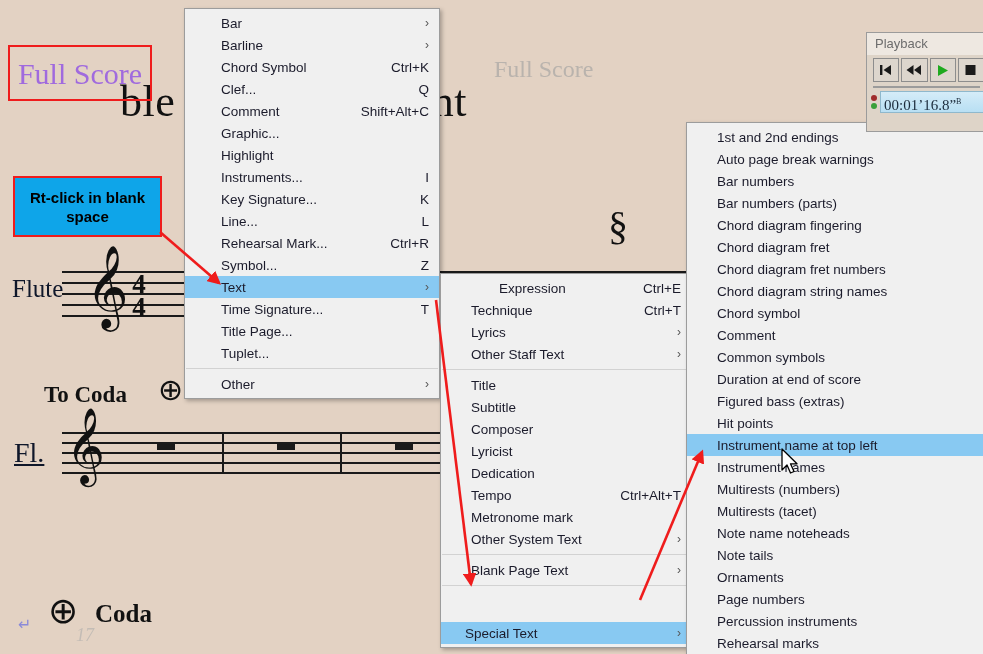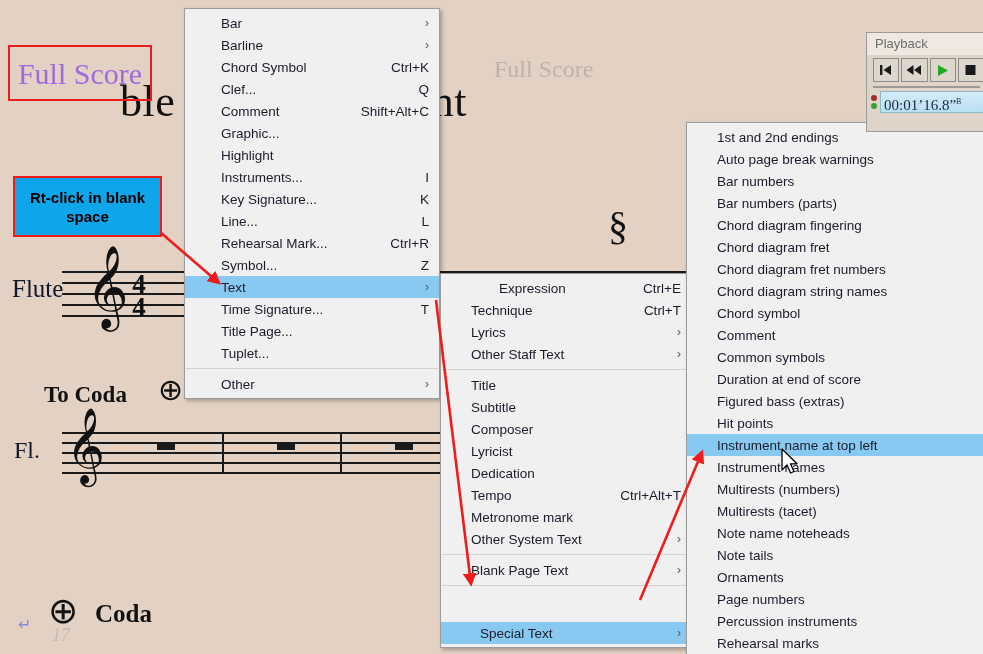--- a/index.html
+++ b/index.html
@@ -126,39 +126,39 @@
     <div class="ln" style="top:33px;"></div>
     <div class="ln" style="top:44px;"></div>
   </div>
   <div class="clef" style="left:86px;top:250px;font-size:72px;">𝄞</div>
   <div class="timesig" style="left:128px;top:272px;width:22px;">4</div>
   <div class="timesig" style="left:128px;top:295px;width:22px;">4</div>
 
   <div class="coda-label" style="left:44px;top:382px;font-size:23px;">To Coda</div>
   <div class="codasym" style="left:158px;top:375px;font-size:30px;">⊕</div>
 
-  <div class="instname" style="left:14px;top:437px;font-size:24px;">Fl.</div>
+  <div class="instname" style="left:14px;top:437px;font-size:28px;text-decoration:underline;">Fl.</div>
 
   <div class="staff" style="left:62px;top:432px;width:900px;height:40px;">
     <div class="ln" style="top:0px;"></div>
     <div class="ln" style="top:10px;"></div>
     <div class="ln" style="top:20px;"></div>
     <div class="ln" style="top:30px;"></div>
     <div class="ln" style="top:40px;"></div>
   </div>
   <div class="clef" style="left:66px;top:413px;font-size:66px;">𝄞</div>
   <div class="barline" style="left:222px;top:432px;height:41px;"></div>
   <div class="barline" style="left:340px;top:432px;height:41px;"></div>
   <div class="rest" style="left:157px;top:444px;width:18px;"></div>
   <div class="rest" style="left:277px;top:444px;width:18px;"></div>
   <div class="rest" style="left:395px;top:444px;width:18px;"></div>
 
   <div class="codasym" style="left:48px;top:593px;font-size:36px;">⊕</div>
   <div class="coda-label" style="left:95px;top:600px;font-size:25px;">Coda</div>
-  <div class="barnum" style="left:52px;top:625px;font-size:18px;">17</div>
+  <div class="barnum" style="left:76px;top:625px;font-size:18px;">17</div>
   <div class="retarrow" style="left:18px;top:615px;font-size:16px;">↵</div>
 
 </div>
 
 <div class="anno transparent" id="anno-full-score" style="left:8px;top:45px;width:140px;height:52px;">
   <div class="anno-text">Full Score</div>
 </div>
 
 <div class="anno" id="anno-rt-click" style="left:13px;top:176px;width:145px;height:57px;">
   <div class="anno-text">
@@ -280,21 +280,21 @@
     <div class="mi" style="height: 22px; padding-left: 30px;">
       <span class="lbl">Other System Text</span>
       <span class="arr">›</span>
     </div>
     <div class="msep"></div>
     <div class="mi" style="height: 22px; padding-left: 30px;">
       <span class="lbl">Blank Page Text</span>
       <span class="arr">›</span>
     </div>
     <div class="msep"></div>
-    <div class="mi sel" style="height: 22px; padding-left: 39px; margin-top: 36px;">
+    <div class="mi sel" style="height: 22px; padding-left: 24px; margin-top: 36px;">
       <span class="lbl">Special Text</span>
       <span class="arr">›</span>
     </div>
   </div>
 
 <div class="menu" id="menu-special" style="left:686px;top:122px;width:297px;">
     <div class="mi" style="height: 22px; padding-left: 30px;">
       <span class="lbl">1st and 2nd endings</span>
     </div>
     <div class="mi" style="height: 22px; padding-left: 30px;">

